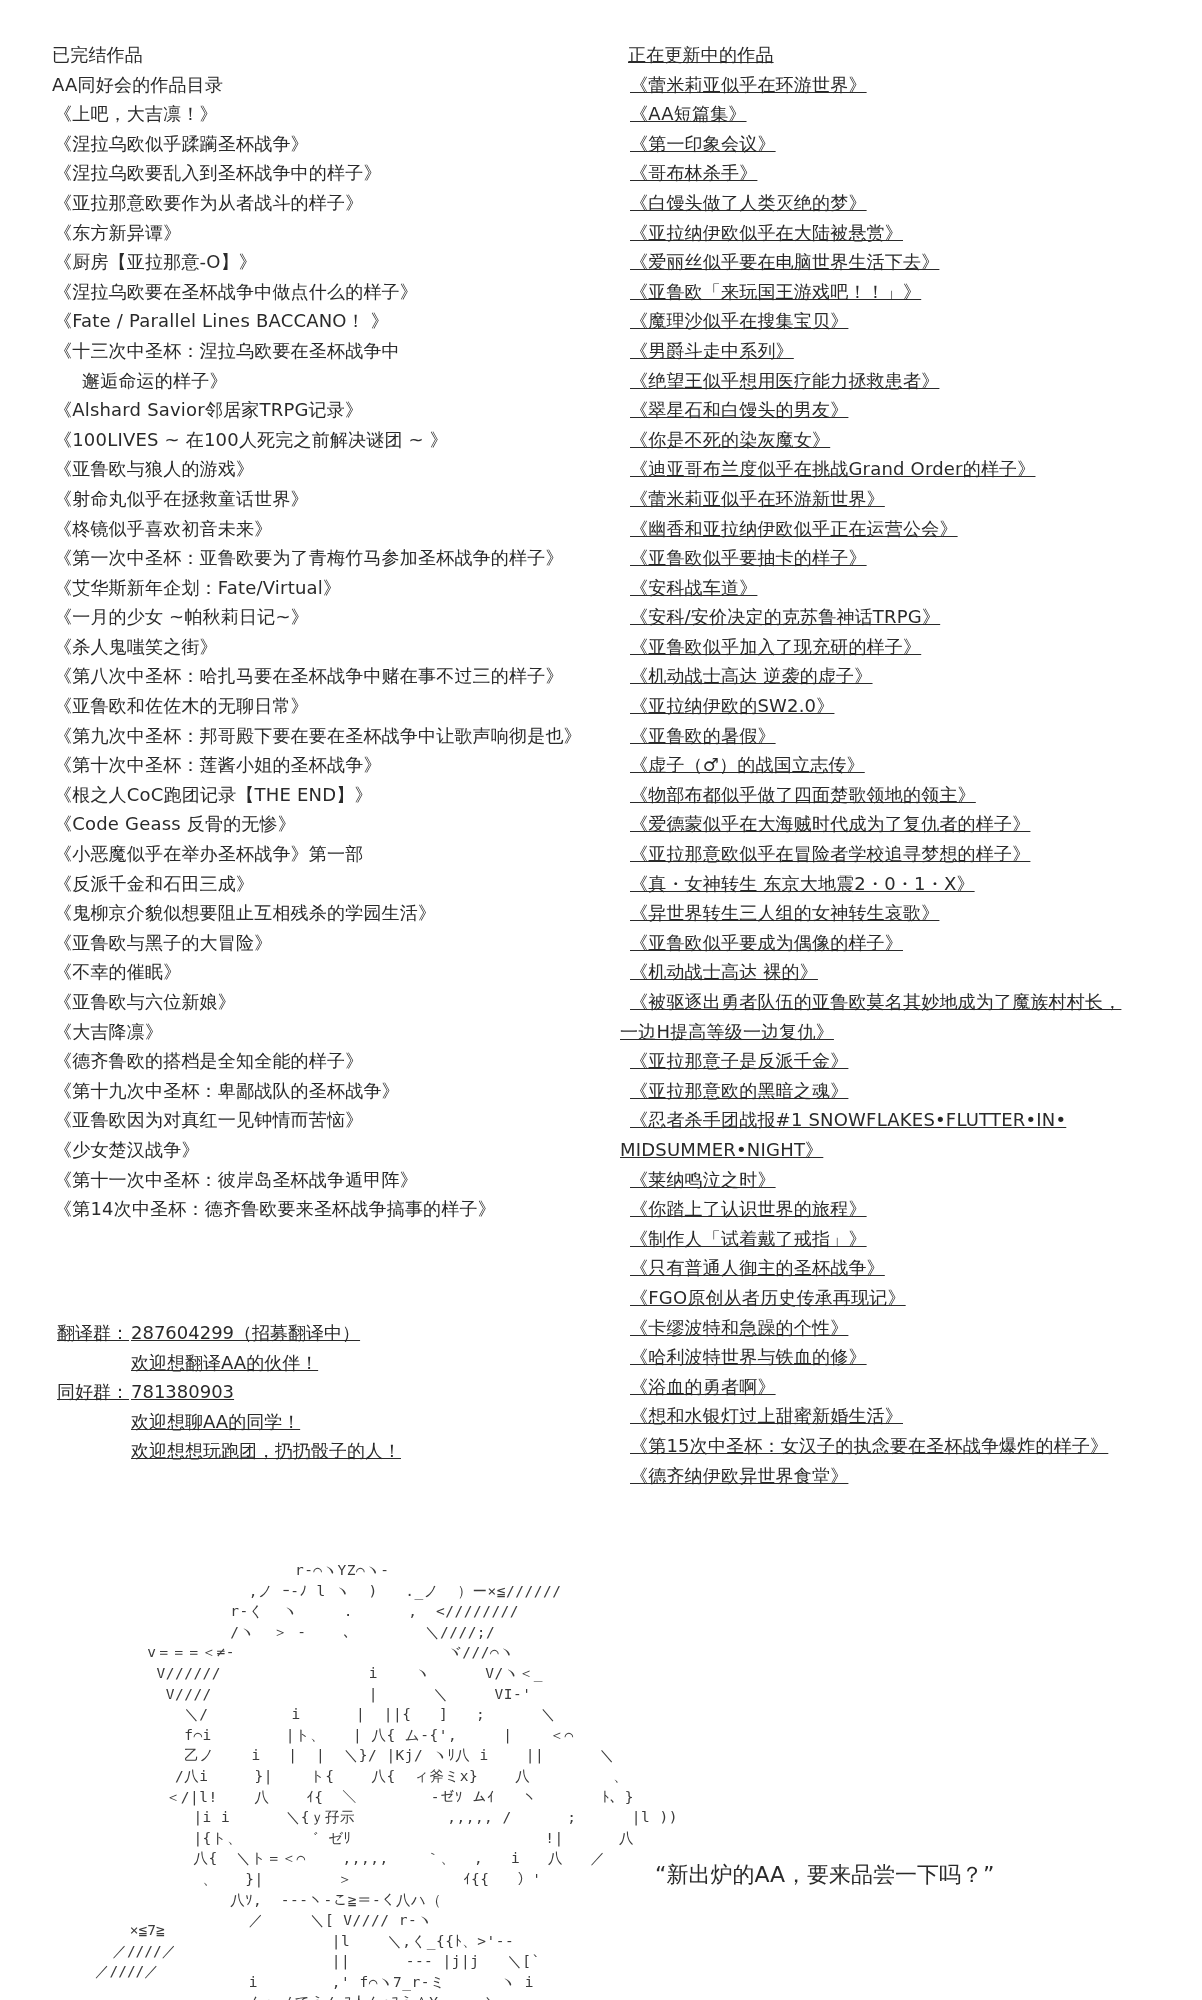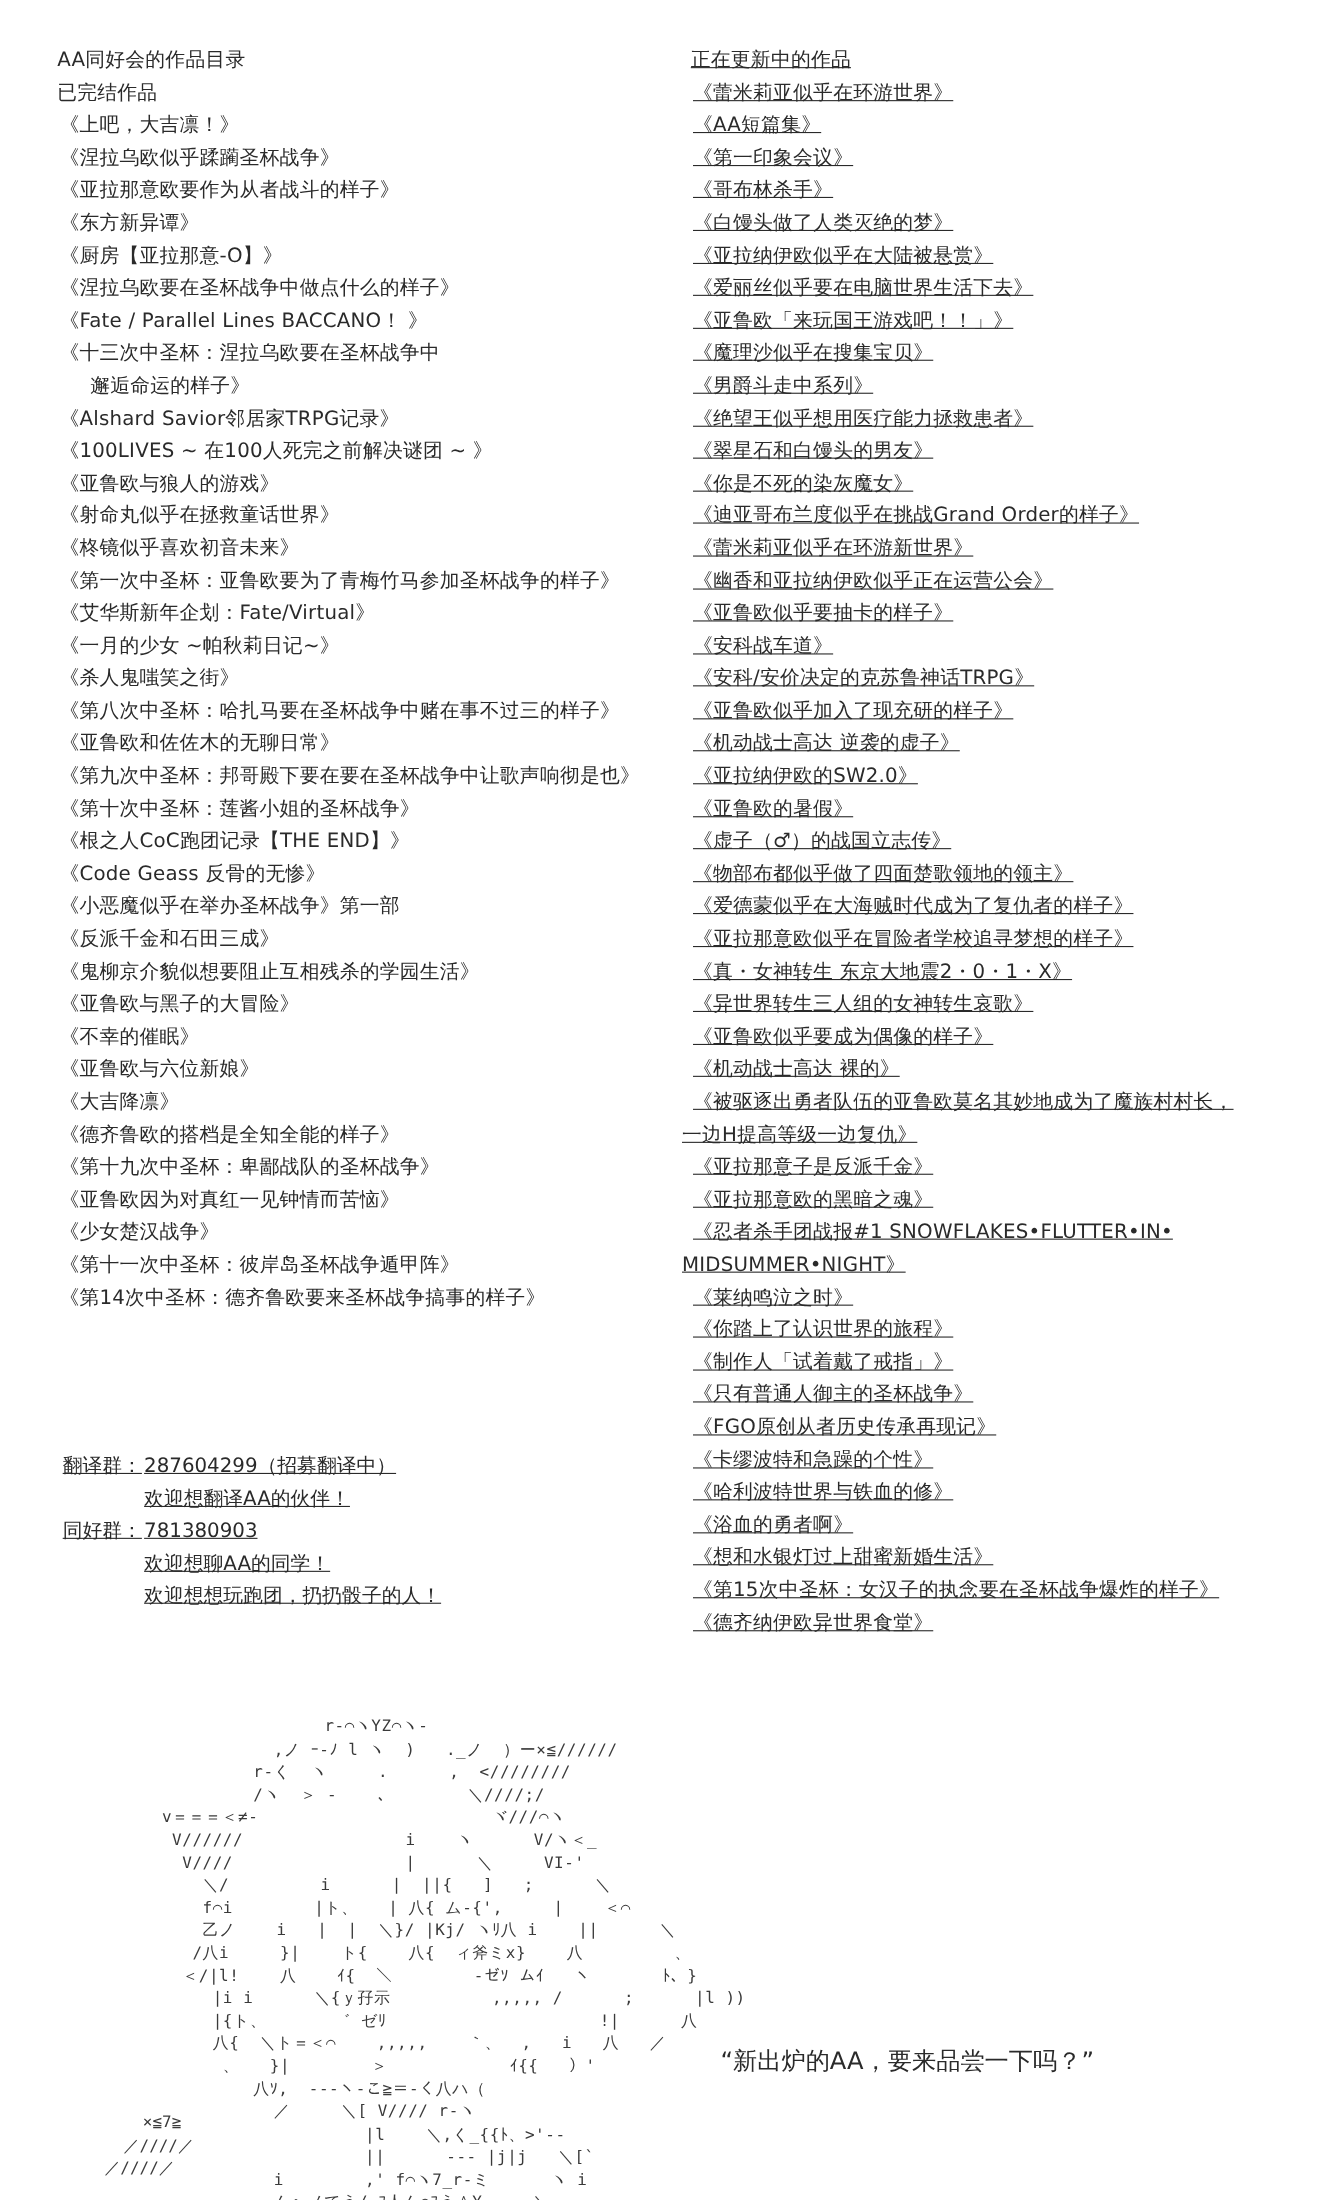--- a/index.html
+++ b/index.html
@@ -36,24 +36,25 @@
   }
   .speech {
     position: absolute; left: 655px; top: 1862px;
     font-size: 22px; line-height: 26px; white-space: nowrap;
   }
 </style>
 </head>
 <body>
 
 <div class="col col-left">
+  <div class="line heading">已完结作品</div>
   <div class="line heading">AA同好会的作品目录</div>
-  <div class="line heading">已完结作品</div>
   <div class="line item">《上吧，大吉凛！》</div>
   <div class="line item">《涅拉乌欧似乎蹂躏圣杯战争》</div>
+  <div class="line item">《涅拉乌欧要乱入到圣杯战争中的样子》</div>
   <div class="line item">《亚拉那意欧要作为从者战斗的样子》</div>
   <div class="line item">《东方新异谭》</div>
   <div class="line item">《厨房【亚拉那意-O】》</div>
   <div class="line item">《涅拉乌欧要在圣杯战争中做点什么的样子》</div>
   <div class="line item">《Fate / Parallel Lines BACCANO！ 》</div>
   <div class="line item">《十三次中圣杯：涅拉乌欧要在圣杯战争中</div>
   <div class="line item cont">邂逅命运的样子》</div>
   <div class="line item">《Alshard Savior邻居家TRPG记录》</div>
   <div class="line item">《100LIVES ~ 在100人死完之前解决谜团 ~ 》</div>
   <div class="line item">《亚鲁欧与狼人的游戏》</div>

